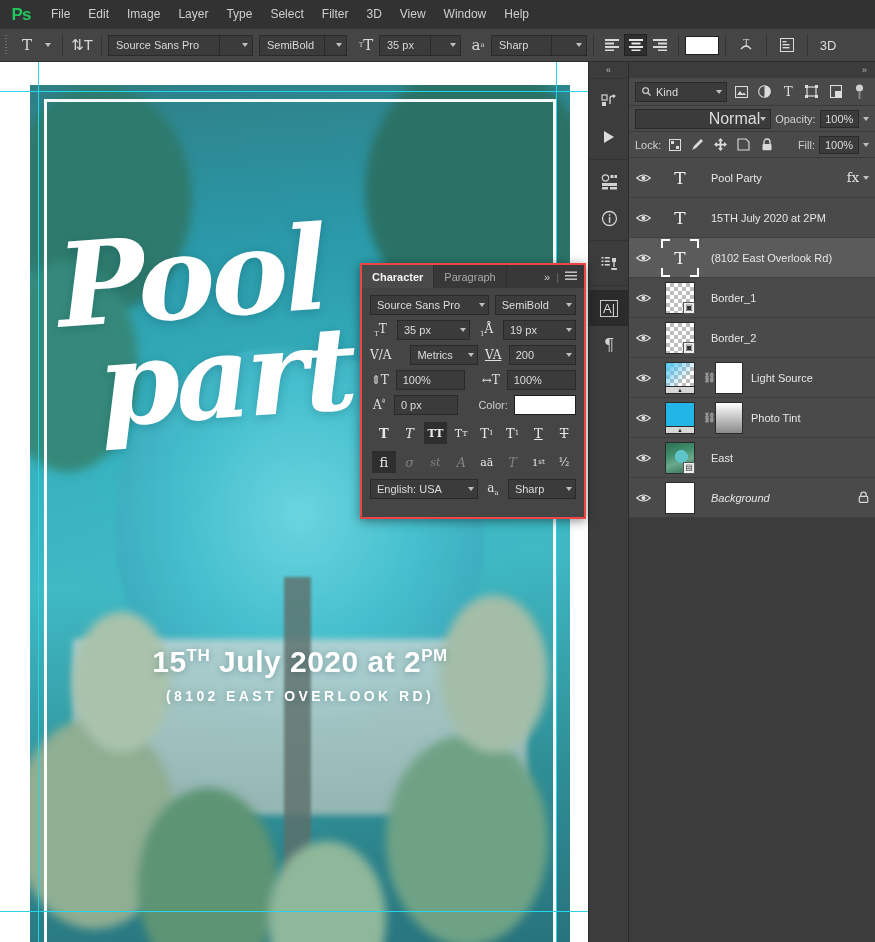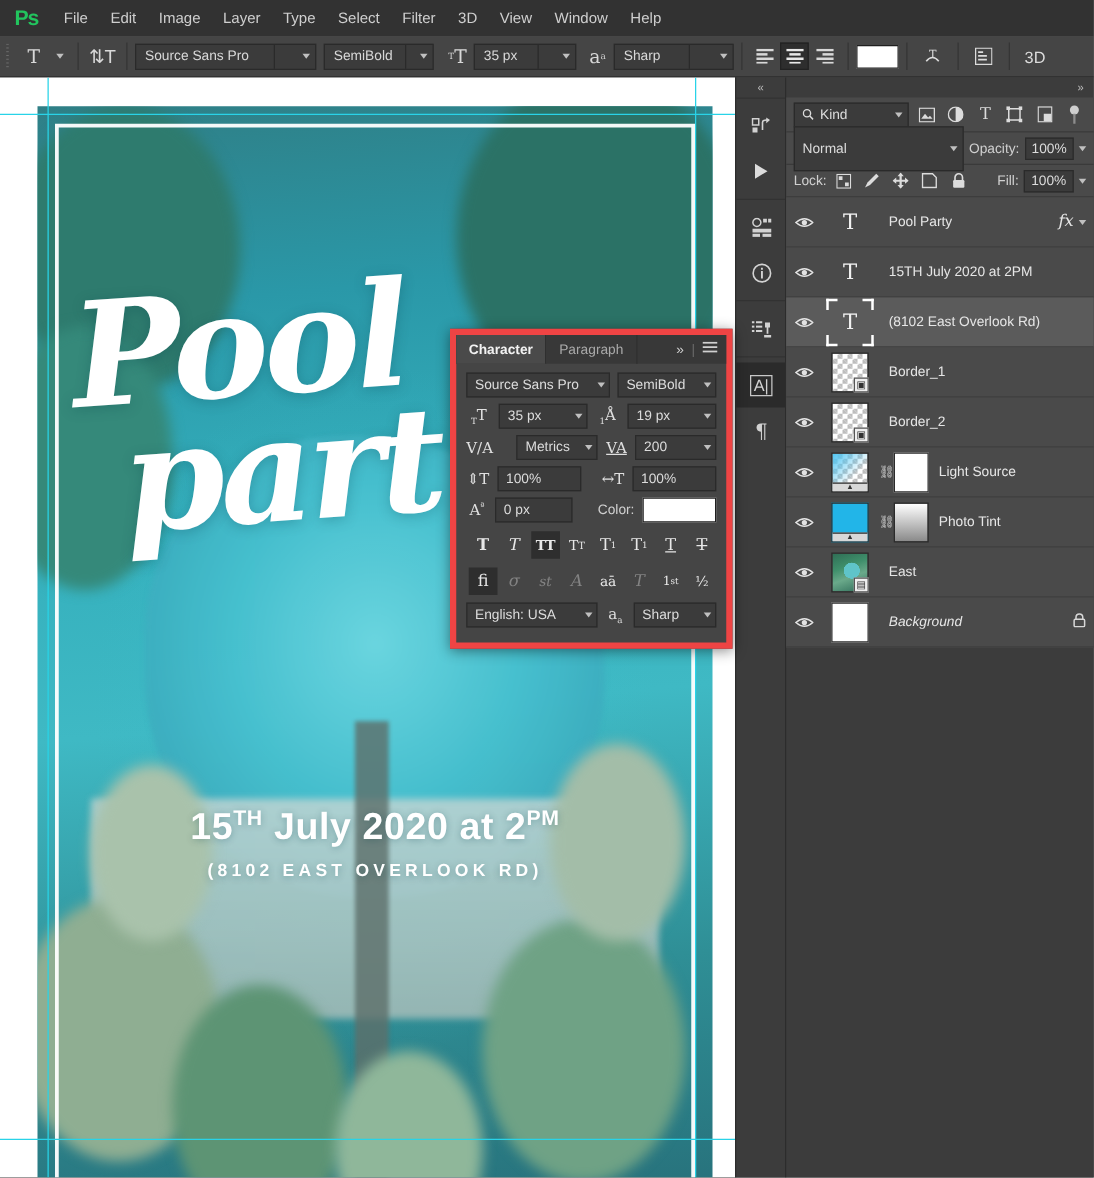--- a/index.html
+++ b/index.html
@@ -175,23 +175,23 @@
     display:flex; align-items:center; padding:0 4px 0 6px;
     justify-content:space-between; font-size:11px; color:#dcdcdc;
   }
   .fi { width:21px; height:20px; display:flex; align-items:center;
         justify-content:center; color:#dcdcdc; font-size:12px; }
   .mode-row, .lock-row {
     display:flex; align-items:center; height:26px; padding:0 6px; gap:4px;
     border-bottom:1px solid #3a3a3a;
   }
   .mode-drop {
-    width:138px; height:36px; background:#3b3b3b; border:1px solid #2a2a2a;
+    width:138px; height:20px; background:#3b3b3b; border:1px solid #2a2a2a;
     display:flex; align-items:center; padding:0 4px 0 6px;
-    justify-content:space-between; font-size:11px; color:#dcdcdc;
+    justify-content:flex-end; font-size:16px; color:#dcdcdc;
   }
   .sm-label { font-size:11px; color:#d0d0d0; white-space:nowrap; }
   .sm-field {
     width:40px; height:18px; background:#3b3b3b; border:1px solid #2a2a2a;
     font-size:11px; color:#dcdcdc; display:flex; align-items:center;
     justify-content:center;
   }
   .lk { width:19px; height:20px; display:flex; align-items:center;
         justify-content:center; color:#dcdcdc; font-size:12px; }
 
@@ -227,27 +227,27 @@
   }
   .mini-shape {
     position:absolute; right:-1px; bottom:-1px; width:12px; height:12px;
     background:#efefef; border:1px solid #555; font-size:8px; color:#333;
     display:flex; align-items:center; justify-content:center;
   }
   .link-ico { width:12px; text-align:center; color:#dcdcdc; font-size:10px; }
   .mask-thumb { width:28px; height:32px; border:1px solid #2b2b2b; }
   .layer-name { flex:1; padding-left:8px; font-size:11px; color:#e6e6e6; white-space:nowrap; }
   .layer-name.italic { font-style:italic; }
-  .fx { font-family:"DejaVu Serif",serif; font-style:italic; font-size:13px; color:#e6e6e6; padding-right:4px; }
+  .fx { font-family:"DejaVu Serif",serif; font-size:13px; color:#e6e6e6; padding-right:4px; }
   .lockico { color:#d8d8d8; font-size:11px; }
 
   
   .char-panel {
     position:absolute; left:360px; top:263px; width:226px; height:256px;
-    background:#454545; border:5px solid #ef4444;
+    background:#454545; border:2px solid #ef4444;
     box-shadow: 0 2px 10px rgba(0,0,0,.45);
   }
   .char-tabs { display:flex; height:23px; background:#383838; align-items:stretch; }
   .ctab { padding:0 10px; display:flex; align-items:center; font-size:11px;
           color:#a9a9a9; border-right:1px solid #2f2f2f; }
   .ctab.active { background:#4a4a4a; color:#f2f2f2; font-weight:bold; }
   .ctab-right { margin-left:auto; display:flex; align-items:center;
                 gap:6px; padding-right:7px; color:#cfcfcf; font-size:11px; }
   .char-body { padding:7px 8px; }
   .crow { display:flex; gap:6px; margin-bottom:5px; align-items:center; }

